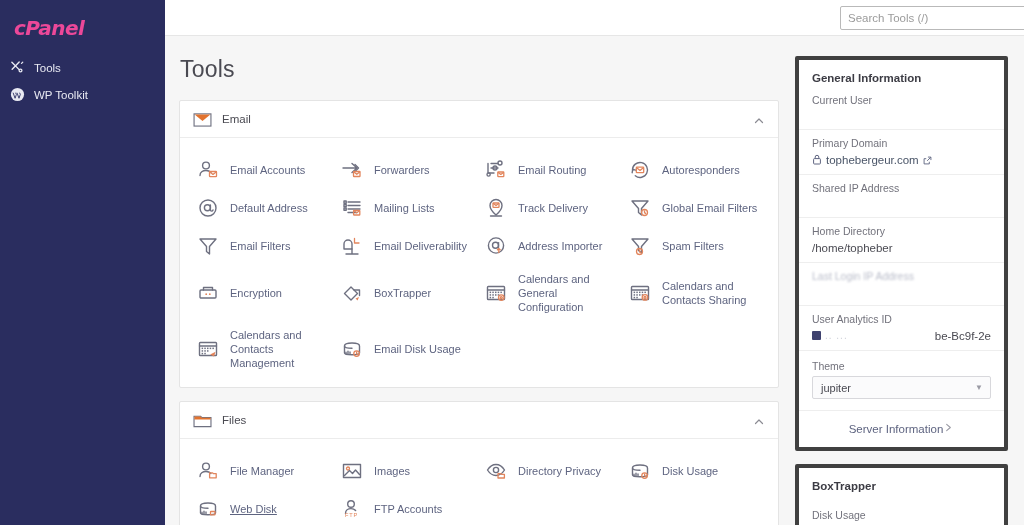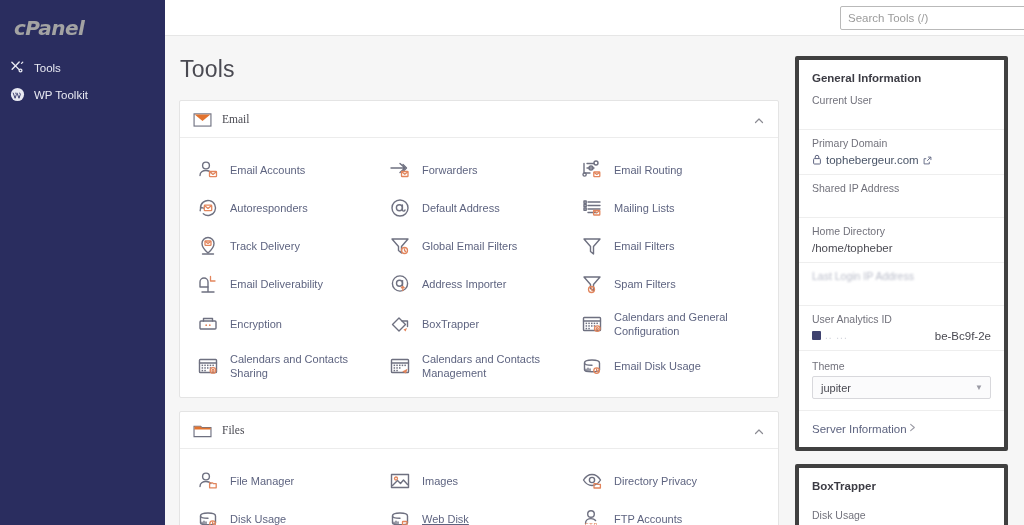--- a/index.html
+++ b/index.html
@@ -16,21 +16,21 @@
     width: 165px; min-width: 165px; height: 525px;
     background: #2a2d5f;
     padding: 0;
     position: relative;
   }
   .brand {
     padding: 16px 0 0 14px;
     height: 48px;
   }
   .brand-text {
-    color: #a3a3a3;
+    color: #ec4899;
     font-size: 20px;
     font-weight: bold;
     font-style: italic;
     letter-spacing: -0.5px;
     font-family: "DejaVu Sans", sans-serif;
   }
   .nav { margin-top: 6px; }
   .nav-item {
     display: flex; align-items: center;
     gap: 9px;
@@ -94,27 +94,27 @@
     margin-bottom: 13px;
   }
   .card-head {
     height: 37px;
     display: flex; align-items: center;
     padding: 0 13px 0 12px;
     border-bottom: 1px solid #ececec;
     cursor: pointer;
   }
   .card-head-ico { width: 20px; height: 20px; margin-right: 10px; display:flex; align-items:center; justify-content:center; flex:none; }
-  .card-title { font-size: 11.5px; color: #4a4a52; flex: 1; font-family: Liberation Serif, serif; }
+  .card-title { font-size: 11.5px; color: #4a4a52; flex: 1; }
   .chev { width: 12px; height: 12px; color: #8b8b93; }
 
   .card-body {
     padding: 13px 10px 10px 12px;
     display: grid;
-    grid-template-columns: repeat(3, 1fr);
+    grid-template-columns: repeat(4, 1fr);
     row-gap: 0px;
     column-gap: 0px;
   }
   .tool {
     display: flex; align-items: center;
     gap: 10px;
     padding: 7px 6px 7px 4px;
     min-height: 36px;
     cursor: pointer;
     text-decoration: none;
@@ -195,21 +195,21 @@
     font-size: 11px;
     color: #4a4a52;
     cursor: pointer;
     gap: 41px;
   }
   .caret { font-size: 8px; color: #9a9aa4; }
 
   .server-row {
     padding: 11px 13px 11px 13px;
     border-top: 1px solid #eeeeee;
-    display: flex; align-items: center; justify-content: flex-start;
+    display: flex; align-items: center; justify-content: center;
     cursor: pointer;
   }
   .server-label { font-size: 11.5px; color: #5e6480; }
   .arrow-r { color: #9a9aa4; font-size: 12px; }
 
   .stat-row { padding: 7px 13px 9px 13px; border-top: 1px solid #eeeeee; }
   .stat-row.first { border-top: none; }
   .stat-label { font-size: 10.5px; color: #72727c; margin-bottom: 4px; }
   .stat-value { font-size: 11.5px; color: #4a4a52; }
   .stat-pct { color: #4a4a52; }

